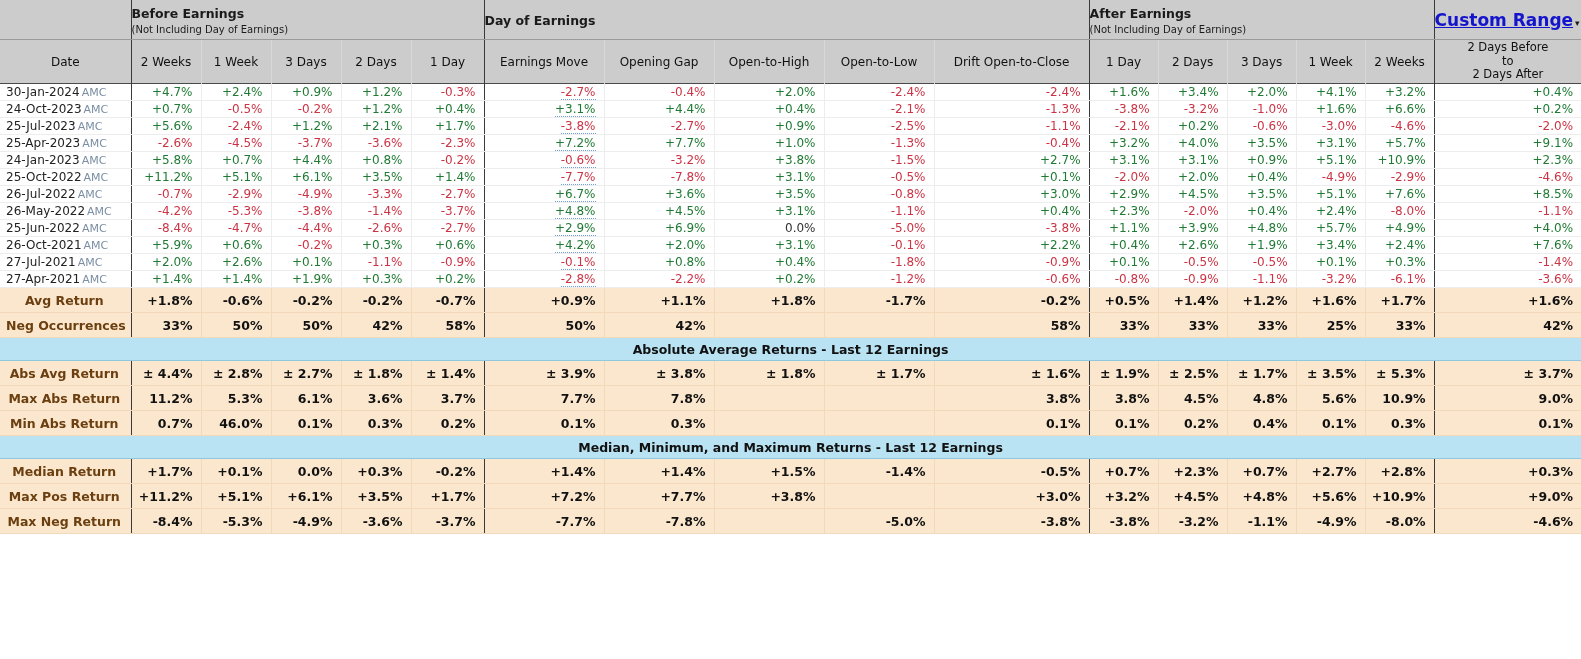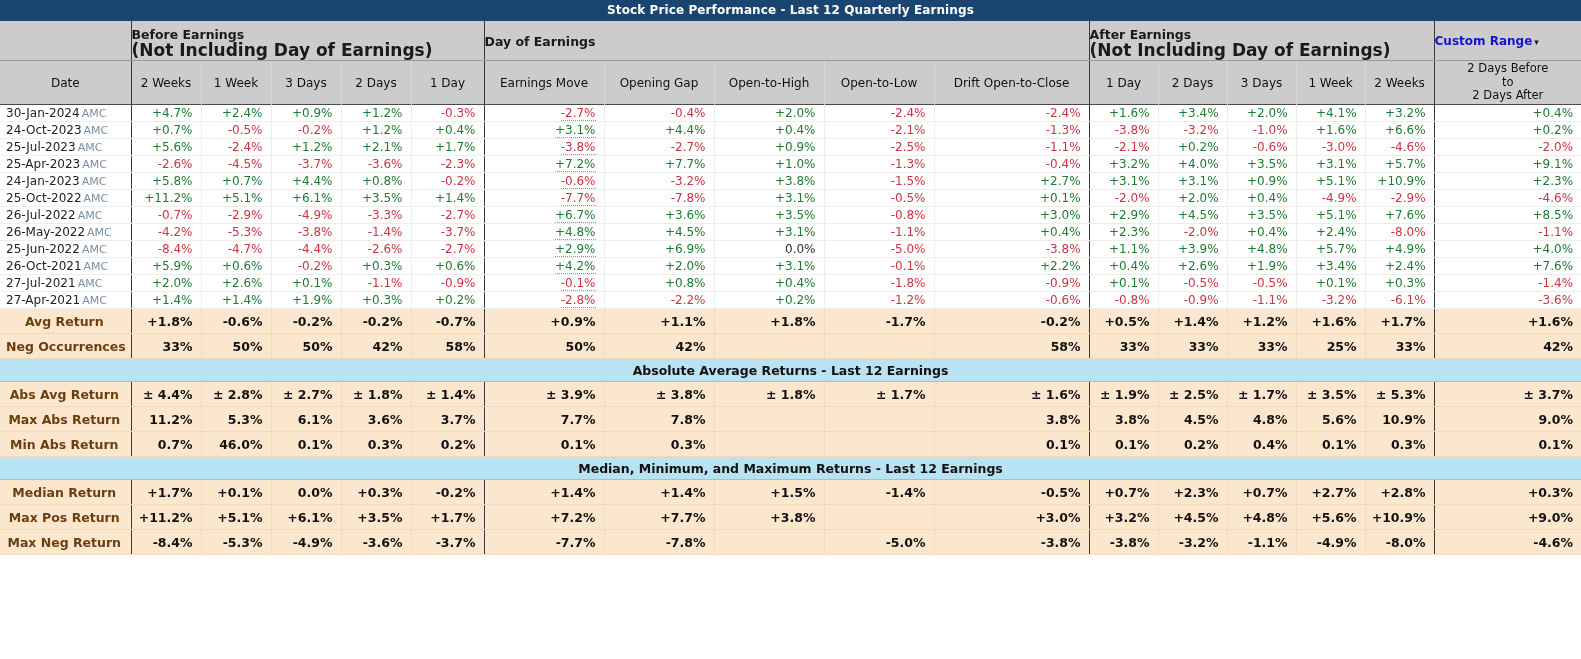--- a/index.html
+++ b/index.html
@@ -40,21 +40,21 @@
 
   
   .grp{
     background:#cccccc;
     height:39px;
     text-align:left;
     color:#1a1a1a;
     border-bottom:1px solid #9a9a9a;
   }
   .grp .g1{font-weight:bold;font-size:12.5px;display:block;line-height:16px;padding-top:3px;}
-  .grp .g2{font-weight:bold;font-size:17px;display:block;line-height:15px;}
+  .grp .g2{font-weight:normal;font-size:10px;display:block;line-height:15px;}
   .grp.blank{border-bottom:1px solid #9a9a9a;}
 
   
   .colhead{
     background:#cccccc;
     height:44px;
     text-align:center;
     font-weight:bold;
     font-size:12px;
     color:#111111;
@@ -119,32 +119,32 @@
     padding-left:6px;
     color:#6b3f10;
     font-weight:bold;
     font-size:12.5px;
   }
   tr.srow td.thin{border-left:1px solid #f2d9ba;}
 
   
   .crlink{
     color:#1414cc;
+    text-decoration:underline;
     font-weight:bold;
-    font-size:12px;
+    font-size:17px;
     cursor:pointer;
   }
   .caret{font-size:9px;padding-left:2px;}
 </style>
 </head>
 <body>
 
 <div id="app">
 
-  <div class="titlebar">Stock Price Performance - Last 12 Quarterly Earnings</div>
 
   <table class="grid">
     <colgroup>
       <col style="width:131px">
       <col style="width:70px">
         <col style="width:70px">
         <col style="width:70px">
         <col style="width:70px">
         <col style="width:73px">
       <col style="width:120px">

